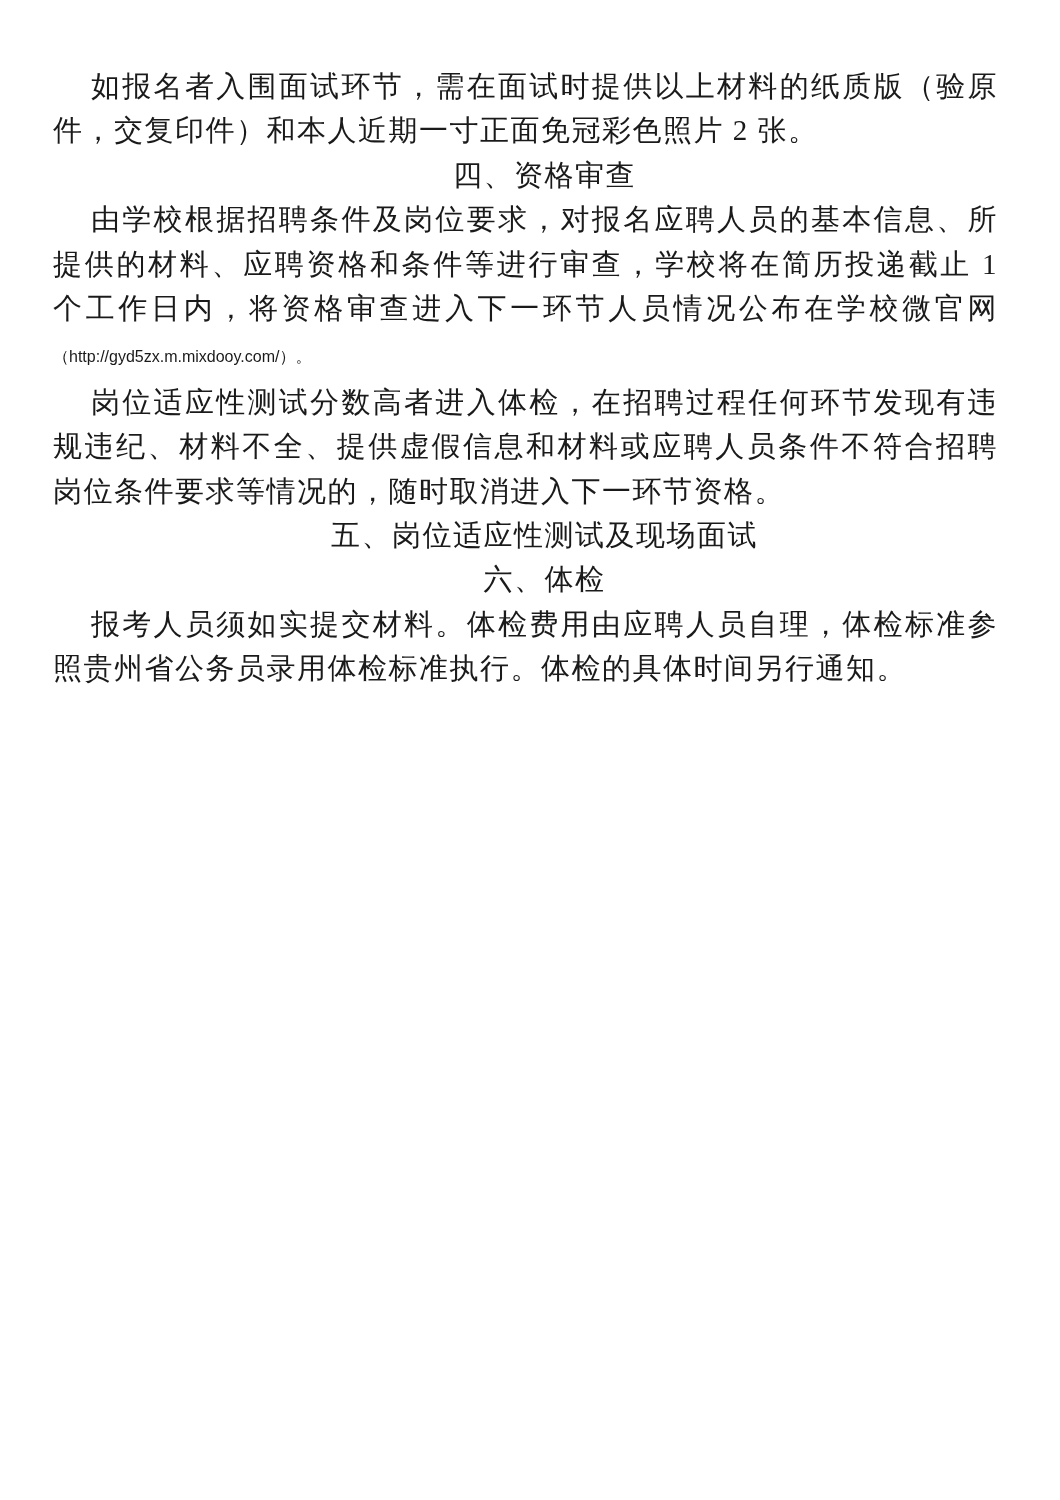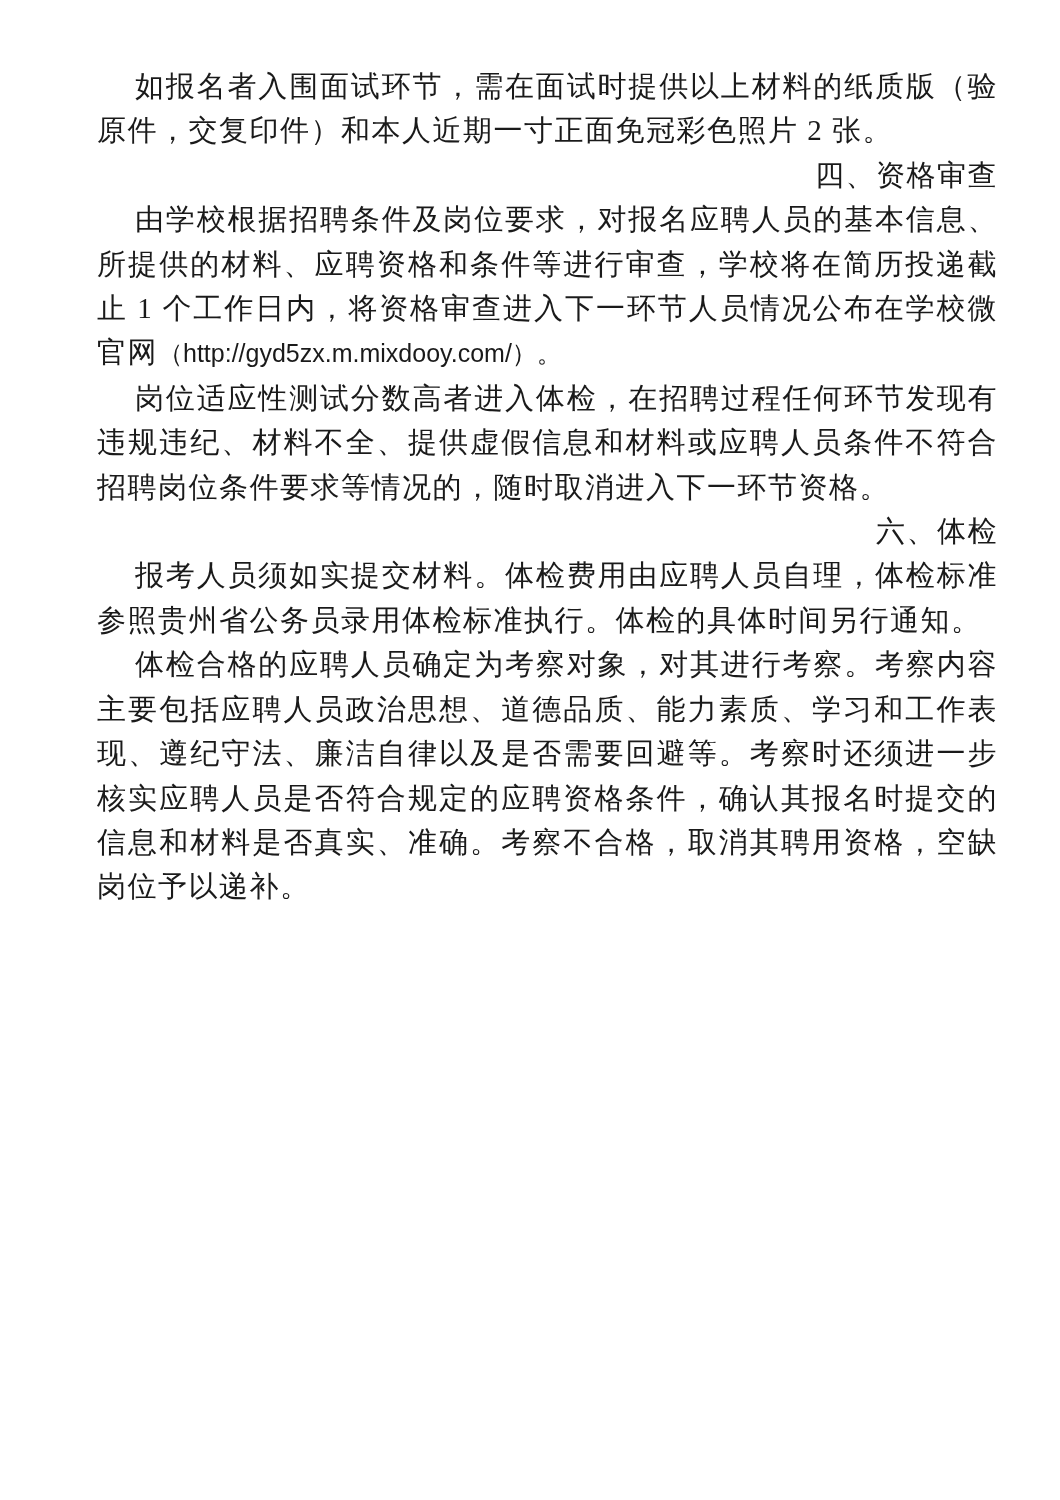--- a/index.html
+++ b/index.html
@@ -11,66 +11,66 @@
     width: 1060px;
     height: 1500px;
     overflow: hidden;
     font-family: "Liberation Serif", "DejaVu Serif", serif;
     color: #1a1a1a;
   }
   .page {
     box-sizing: border-box;
     width: 1060px;
     height: 1312px;
-    padding: 64px 62px 0 97px;
+    padding: 64px 62px 0 53px;
     background: #ffffff;
   }
   .para {
     margin: 0;
     font-size: 29px;
     line-height: 44.4px;
     text-indent: 38px;
     letter-spacing: 1.5px;
     text-align: justify;
     text-justify: inter-character;
     word-break: break-all;
   }
   .heading {
     margin: 0;
     font-size: 29px;
     line-height: 44.4px;
     text-indent: 38px;
     letter-spacing: 1.5px;
-    text-align: right;
+    text-align: center;
   }
   .url-inline {
-    font-size: 25px;
+    font-size: 16px;
     letter-spacing: 0;
     font-family: "Liberation Sans", "DejaVu Sans", sans-serif;
     white-space: nowrap;
   }
 </style>
 </head>
 <body>
 
 <div class="page">
 
   <p class="para">如报名者入围面试环节，需在面试时提供以上材料的纸质版（验原件，交复印件）和本人近期一寸正面免冠彩色照片 2 张。</p>
 
 
   <p class="heading">四、资格审查</p>
 
   <p class="para"><span>由学校根据招聘条件及岗位要求，对报名应聘人员的基本信息、所提供的材料、应聘资格和条件等进行审查，学校将在简历投递截止 1 个工作日内，将资格审查进入下一环节人员情况公布在学校微官网</span><span class="url-inline">（http://gyd5zx.m.mixdooy.com/）</span><span class="url-inline">。</span></p>
 
   <p class="para">岗位适应性测试分数高者进入体检，在招聘过程任何环节发现有违规违纪、材料不全、提供虚假信息和材料或应聘人员条件不符合招聘岗位条件要求等情况的，随时取消进入下一环节资格。</p>
 
+  <p class="heading">五、岗位适应性测试及现场面试</p>
 
 
   <p class="heading">六、体检</p>
 
 
   <p class="para">报考人员须如实提交材料。体检费用由应聘人员自理，体检标准参照贵州省公务员录用体检标准执行。体检的具体时间另行通知。</p>
 
 
-  <p class="para">体检合格的应聘人员确定为考察对象，对其进行考察。考察内容主要包括应聘人员政治思想、道德品质、能力素质、学习和工作表现、遵纪守法、廉洁自律以及是否需要回避等。考察时还须进一步核实应聘人员是否符合规定的应聘资格条件，确认其报名时提交的信息和材料是否真实、准确。考察不合格，取消其聘用资格，空缺岗位予以递补。</p>
 
 
 </div>
 
 </body></html>

